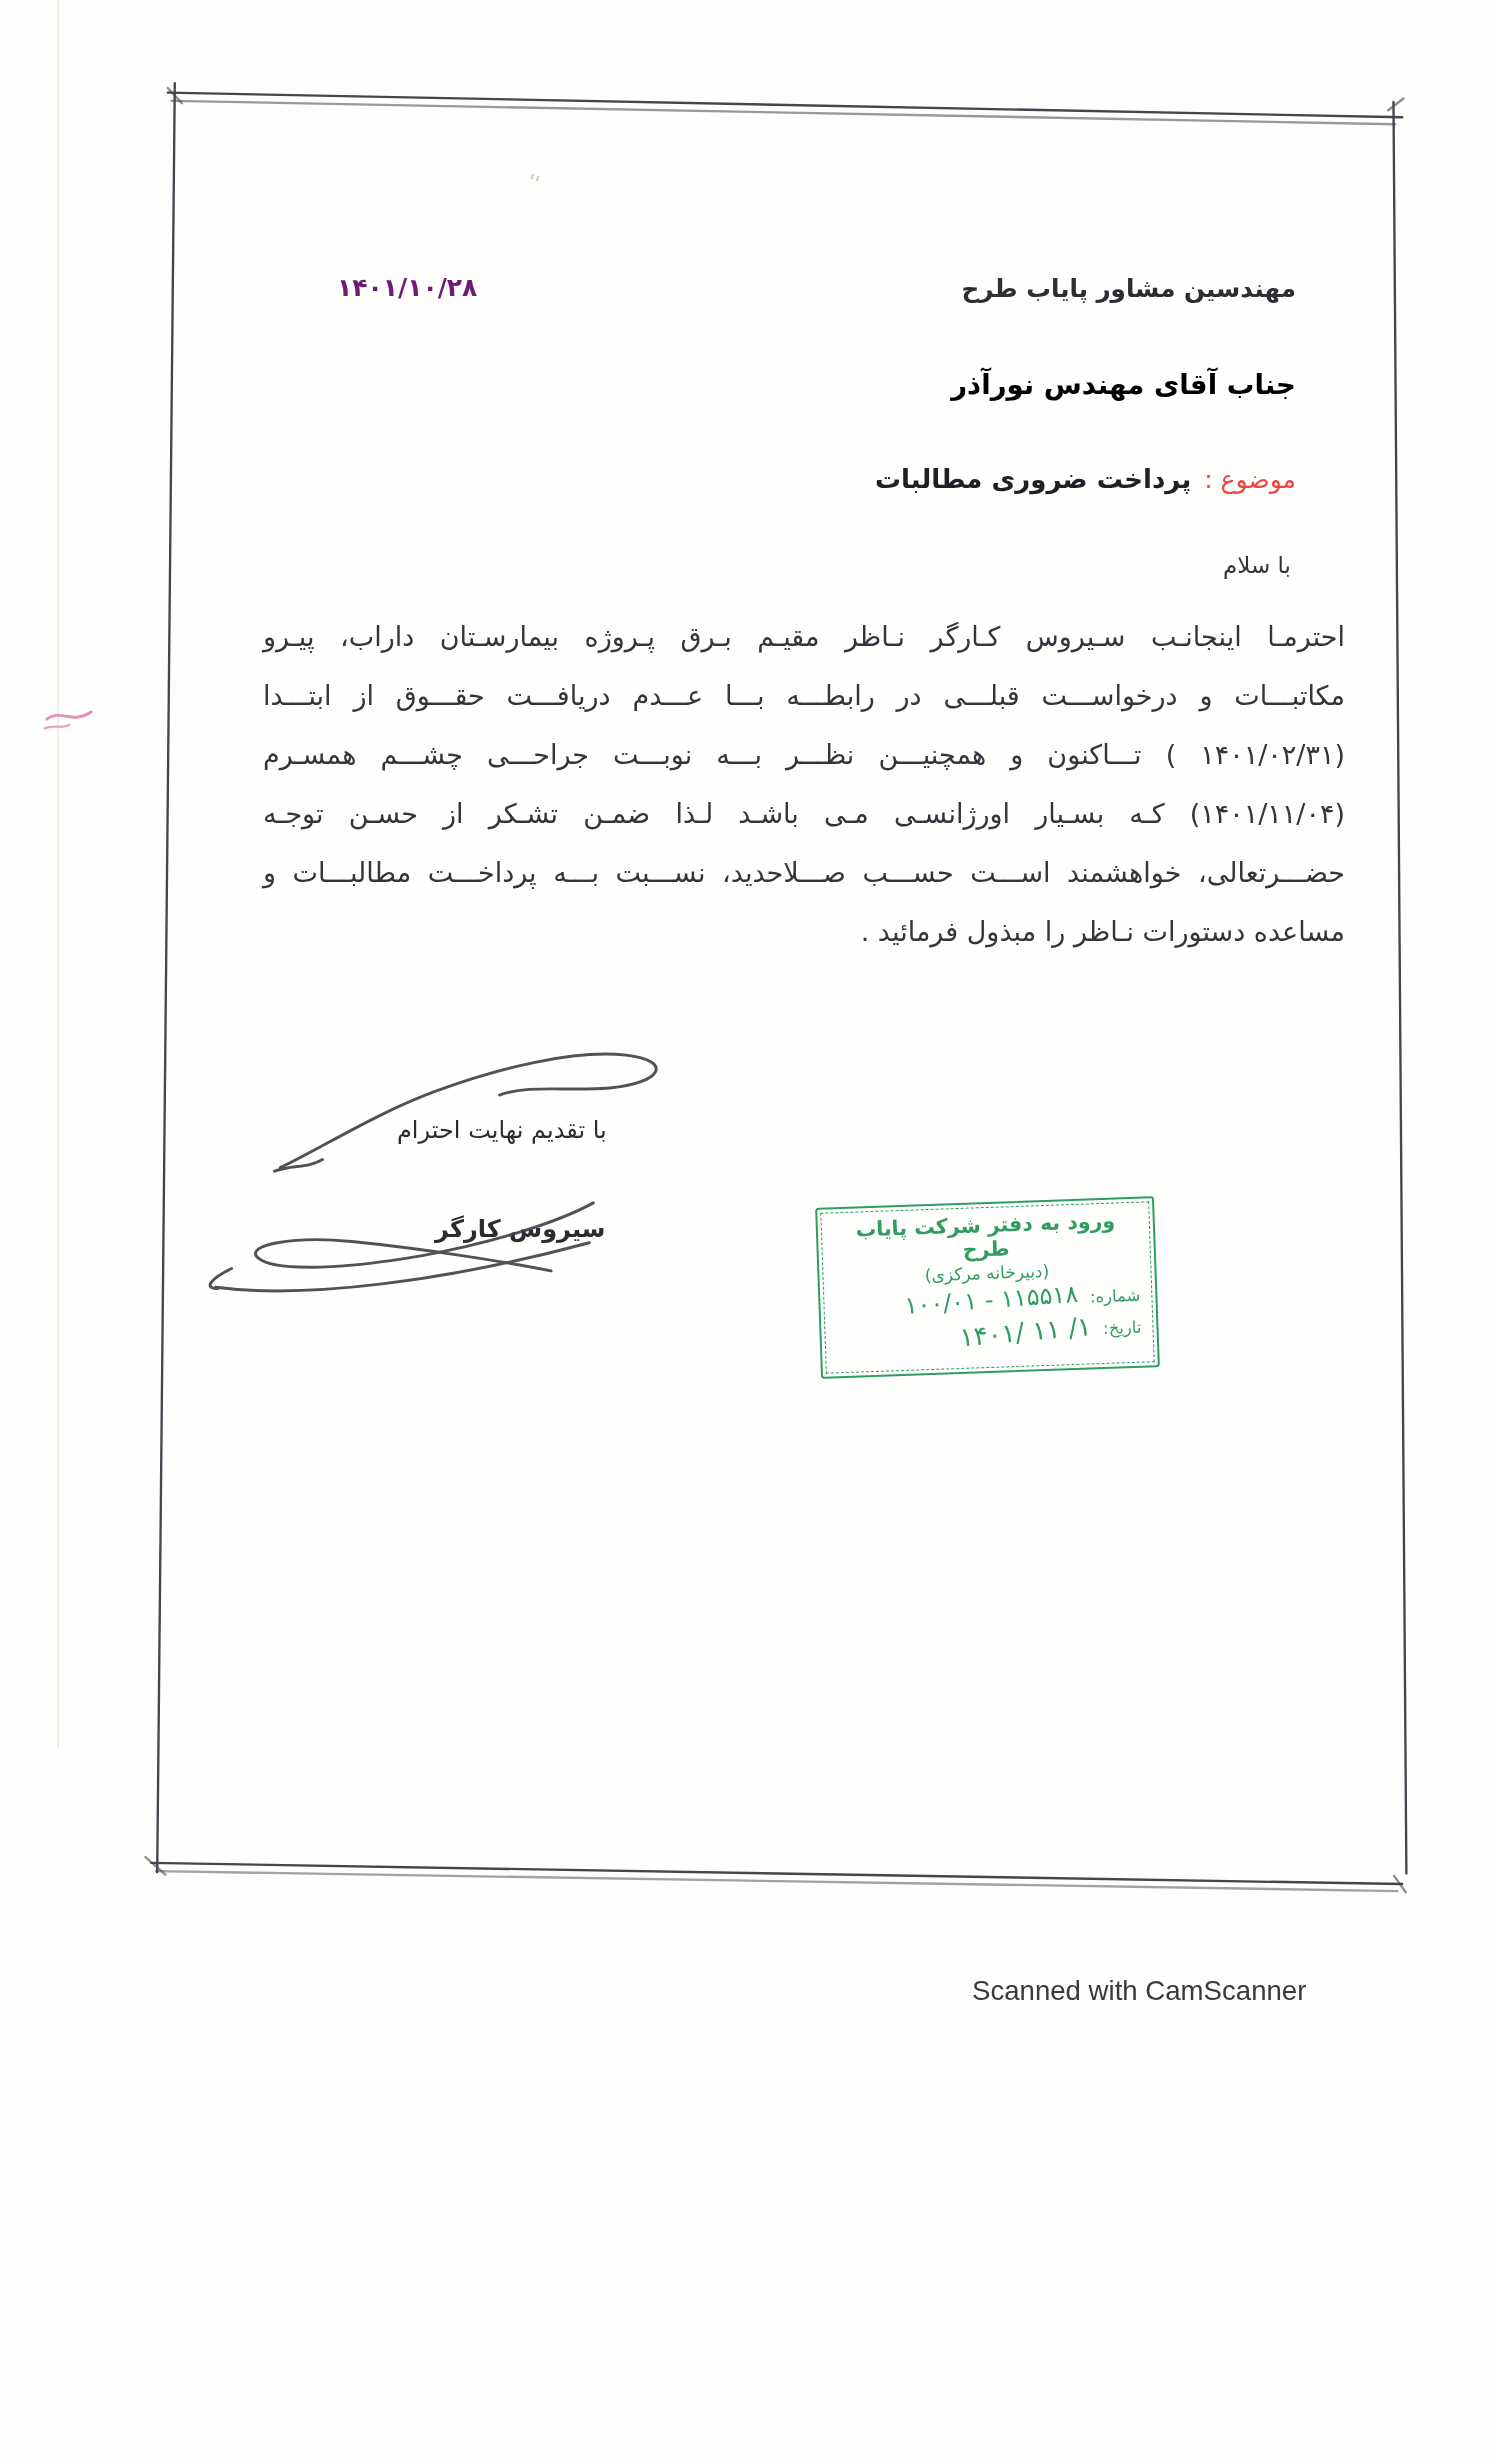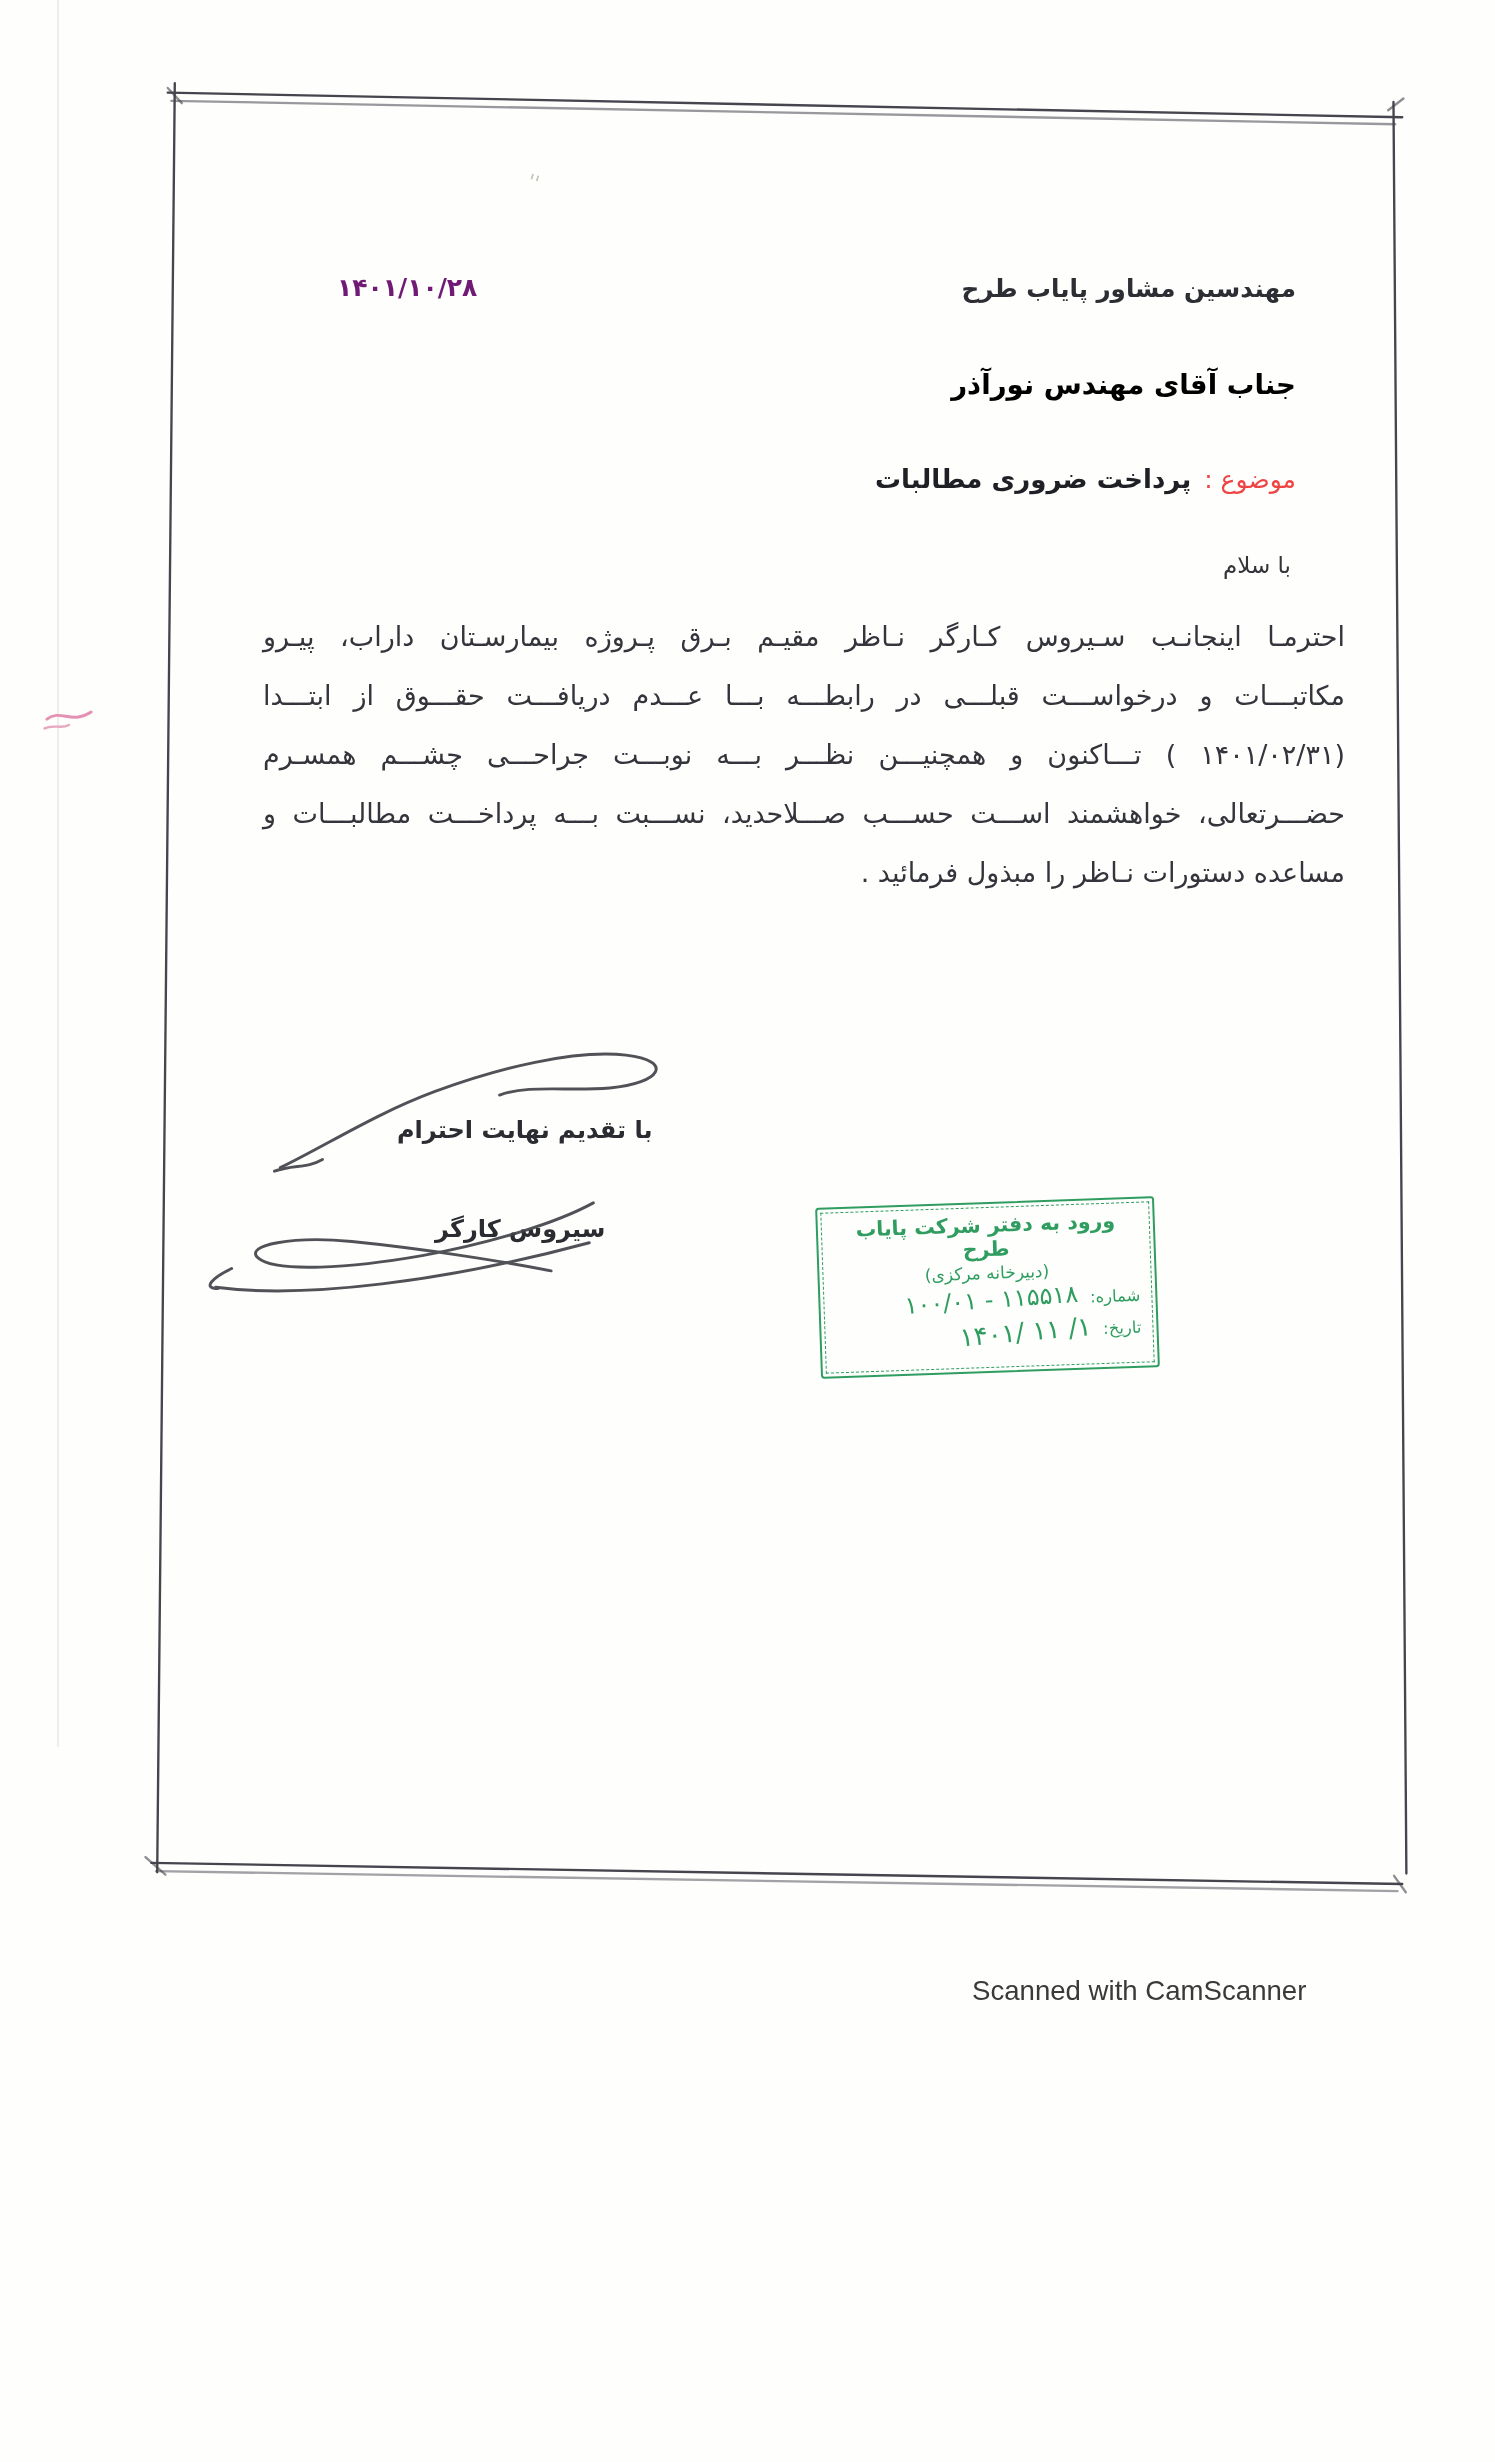--- a/index.html
+++ b/index.html
@@ -21,21 +21,21 @@
   .recipient{right:199px;top:368px;font-size:27.6px;font-weight:700;color:#000000;direction:rtl;}
   .subject-row{right:199px;top:464px;direction:rtl;display:flex;gap:13px;align-items:baseline;}
   .subject-label{font-size:25px;font-weight:500;color:#ef4444;}
   .subject-value{font-size:26px;font-weight:700;color:#1f2025;}
   .salutation{right:204px;top:552px;font-size:23px;color:#33343a;direction:rtl;}
   
   .body-text{right:150px;top:607px;width:1082px;direction:rtl;font-size:27px;color:#34353c;}
   .body-line{height:59px;line-height:59px;text-align:justify;text-align-last:justify;white-space:nowrap;overflow:visible;}
   .body-line.last{text-align:right;text-align-last:right;}
   
-  .closing-respect{left:397px;top:1116px;font-size:24px;font-weight:700;color:#2b2c31;direction:rtl;}
+  .closing-respect{left:397px;top:1116px;font-size:24px;font-weight:400;color:#2b2c31;direction:rtl;}
   .closing-name{left:435px;top:1215px;font-size:24px;font-weight:700;color:#2b2c31;direction:rtl;}
   
   .stamp{
     left:818px;top:1202px;width:339px;height:171px;
     transform:rotate(-2deg);
     border:2.3px solid #2e9d5f;
     outline:1.2px dashed #2e9d5f;
     outline-offset:-6.4px;
     border-radius:3.5px;
     color:#2e9d5f;
@@ -90,20 +90,21 @@
     <span class="subject-label">موضوع :</span>
     <span class="subject-value">پرداخت ضروری مطالبات</span>
   </div>
 
   <div class="abs salutation">با سلام</div>
 
   <div class="abs body-text">
     <div class="body-line">احترمـا اینجانـب سـیروس کـارگر نـاظر مقیـم بـرق پـروژه بیمارسـتان داراب، پیـرو</div>
     <div class="body-line">مکاتبـــات و درخواســـت قبلـــی در رابطـــه بـــا عـــدم دریافـــت حقـــوق از ابتـــدا</div>
     <div class="body-line">(۱۴۰۱/۰۲/۳۱ ) تـــاکنون و همچنیـــن نظـــر بـــه نوبـــت جراحـــی چشـــم همسـرم</div>
+    <div class="body-line">(۱۴۰۱/۱۱/۰۴) کـه بسـیار اورژانسـی مـی باشـد لـذا ضمـن تشـکر از حسـن توجـه</div>
     <div class="body-line">حضـــرتعالی، خواهشمند اســـت حســـب صـــلاحدید، نســـبت بـــه پرداخـــت مطالبـــات و</div>
     <div class="body-line last">مساعده دستورات نـاظر را مبذول فرمائید .</div>
   </div>
 
   <div class="abs closing-respect">با تقدیم نهایت احترام</div>
   <div class="abs closing-name">سیروس کارگر</div>
 
   <svg class="abs" style="left:0;top:0;" width="1495" height="2462" viewBox="0 0 2550 4200">
     <g stroke="#3f4046" stroke-width="5" fill="none" stroke-linecap="round" opacity="0.9">
       <path d="M 478 1992 C 560 1952 640 1900 742 1862 C 850 1822 980 1790 1068 1800 C 1150 1810 1128 1848 1040 1856 C 970 1862 900 1850 852 1868"></path>

